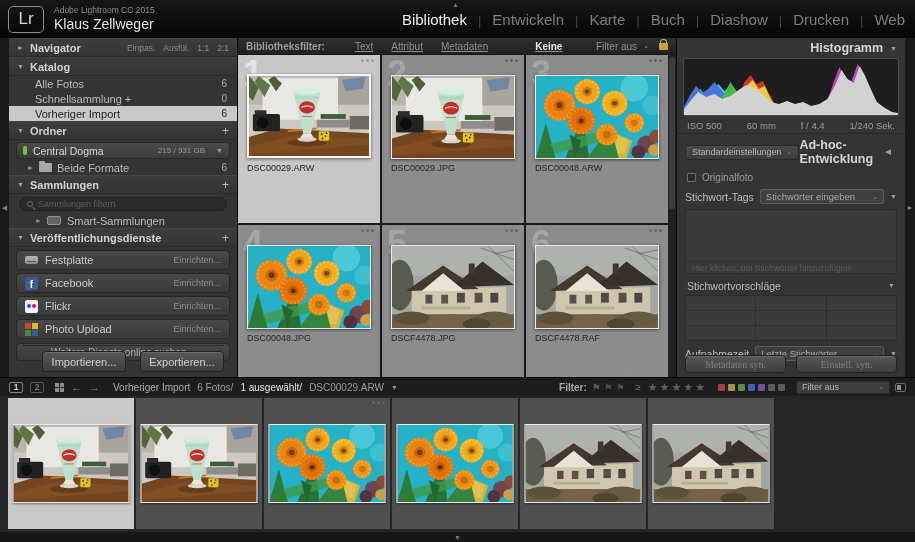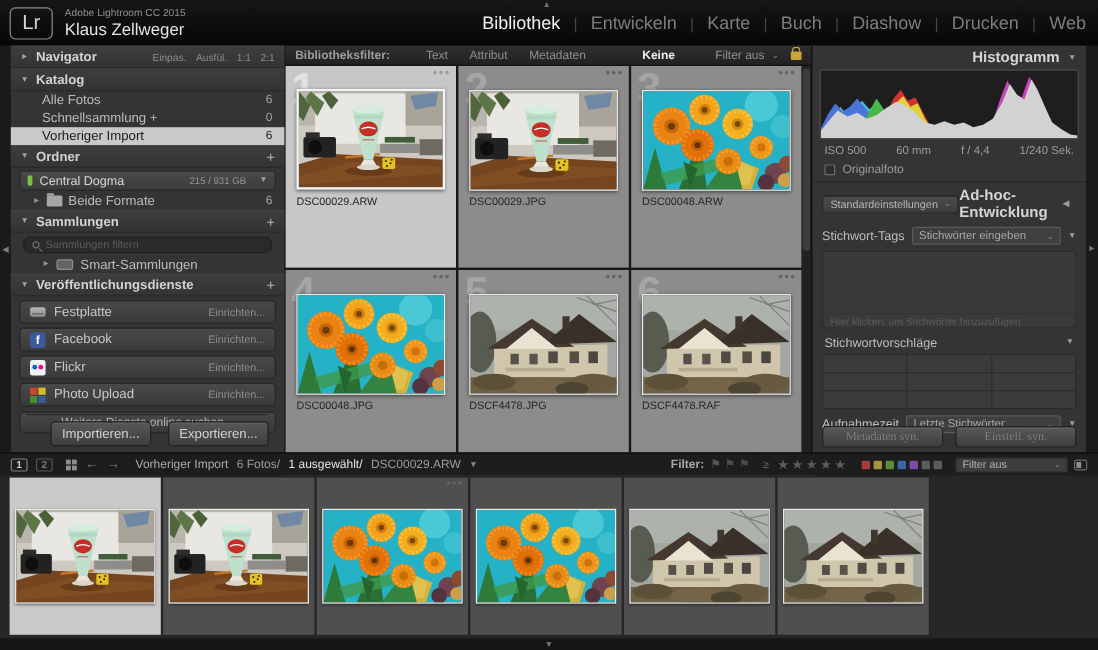--- a/index.html
+++ b/index.html
@@ -58,21 +58,21 @@
   .icon-pu { display:grid; grid-template-columns:6px 6px; grid-template-rows:6px 6px; gap:1px; }
   .icon-pu i { display:block; }
   .more-btn { margin:4px 7px; height:18px; border-radius:4px; background:linear-gradient(#484848,#393939); border:1px solid #272727; display:flex; align-items:center; justify-content:center; font-size:10px; color:#b2b2b2; cursor:pointer; }
   #lp-buttons { position:absolute; bottom:5px; left:13px; right:13px; display:flex; gap:14px; border-top:1px solid #2a2a2a; padding-top:5px;padding-left:20px; }
   .btn { flex:1; height:21px; border-radius:4px; background:linear-gradient(#585858,#3e3e3e); border:1px solid #222; box-shadow:inset 0 1px 0 rgba(255,255,255,.1); display:flex; align-items:center; justify-content:center; font-size:11px; color:#d0d0d0; cursor:pointer; }
 
   
   #center { position:absolute; left:238px; top:38px; width:438px; height:379px; }
   #filterbar { height:17px; background:linear-gradient(#2f2f2f,#212121); border-bottom:1px solid #141414; display:flex; align-items:center; padding:0 8px; font-size:10px; color:#8f8f8f; }
   #filterbar .fb-label { font-weight:bold; color:#9c9c9c; margin-right:30px; }
-  #filterbar .fb-tabs { display:flex; gap:18px; }
+  #filterbar .fb-tabs { display:flex; gap:18px;text-decoration:underline; }
   .fb-tab { cursor:pointer; }
   .fb-tab.active { color:#ededed; font-weight:bold;padding-left:29px; }
   #filterbar .fb-right { margin-left:auto; display:flex; align-items:center; gap:6px; }
   .lock { width:9px; height:7px; background:#c9a43a; border-radius:1px; position:relative; margin-left:4px; }
   .lock::before { content:""; position:absolute; top:-4px; left:1px; width:5px; height:4px; border:1.5px solid #c9a43a; border-bottom:none; border-radius:3px 3px 0 0; }
   #grid { position:absolute; top:17px; bottom:25px; left:0; right:8px; background:#191919; display:grid; grid-template-columns:1fr 1fr 1fr; grid-template-rows:1fr 1fr; gap:2px; }
   #grid-scroll { position:absolute; top:17px; bottom:25px; right:0; width:8px; background:#212121; }
   #grid-scroll .thumb-bar { margin:2px 1px; height:45%; background:#3d3d3d; border-radius:3px; }
   .gcell { background:#8c8c8c; position:relative; overflow:hidden; cursor:pointer; }
   .gcell.selected { background:#c7c7c7; }
@@ -583,33 +583,33 @@
       <path d="M136,56 L142,42 L148,24 L154,8 L160,20 L166,22 L172,5 L177,14 L183,26 L189,40 L196,50 L212,56 Z" fill="#c644bc"></path>
       <path d="M0,56 L0,50 L8,40 L14,33 L22,38 L30,35 L38,40 L46,37 L54,31 L62,26 L70,29 L78,35 L86,43 L94,45 L102,42 L110,45 L118,43 L126,47 L134,45 L142,40 L150,26 L156,11 L162,20 L168,24 L174,7 L179,16 L185,30 L191,43 L199,49 L206,53 L212,54 L212,56 Z" fill="#d2d2d2"></path>
     </svg>
   </div>
   <div id="hist-info">
     <span>ISO 500</span>
     <span>60 mm</span>
     <span>f / 4,4</span>
     <span>1/240 Sek.</span>
   </div>
-  <div id="orig-row">
-    <span class="checkbox"></span>
-    <span>Originalfoto</span>
-  </div>
   <div id="adhoc-row">
     <span class="mini-drop">
       <span>Standardeinstellungen</span>
       <span class="dd">⌄</span>
     </span>
     <span class="rtitle">
       <span>Ad-hoc-Entwicklung</span>
       <span class="tri">◀</span>
     </span>
+  </div>
+  <div id="orig-row">
+    <span class="checkbox"></span>
+    <span>Originalfoto</span>
   </div>
   <div class="kw-row">
     <span>Stichwort-Tags</span>
     <span class="kw-drop">
       <span>Stichwörter eingeben</span>
       <span class="dd">⌄</span>
     </span>
     <span class="tri" style="margin:0;">▼</span>
   </div>
   <div id="tags-box"></div>

